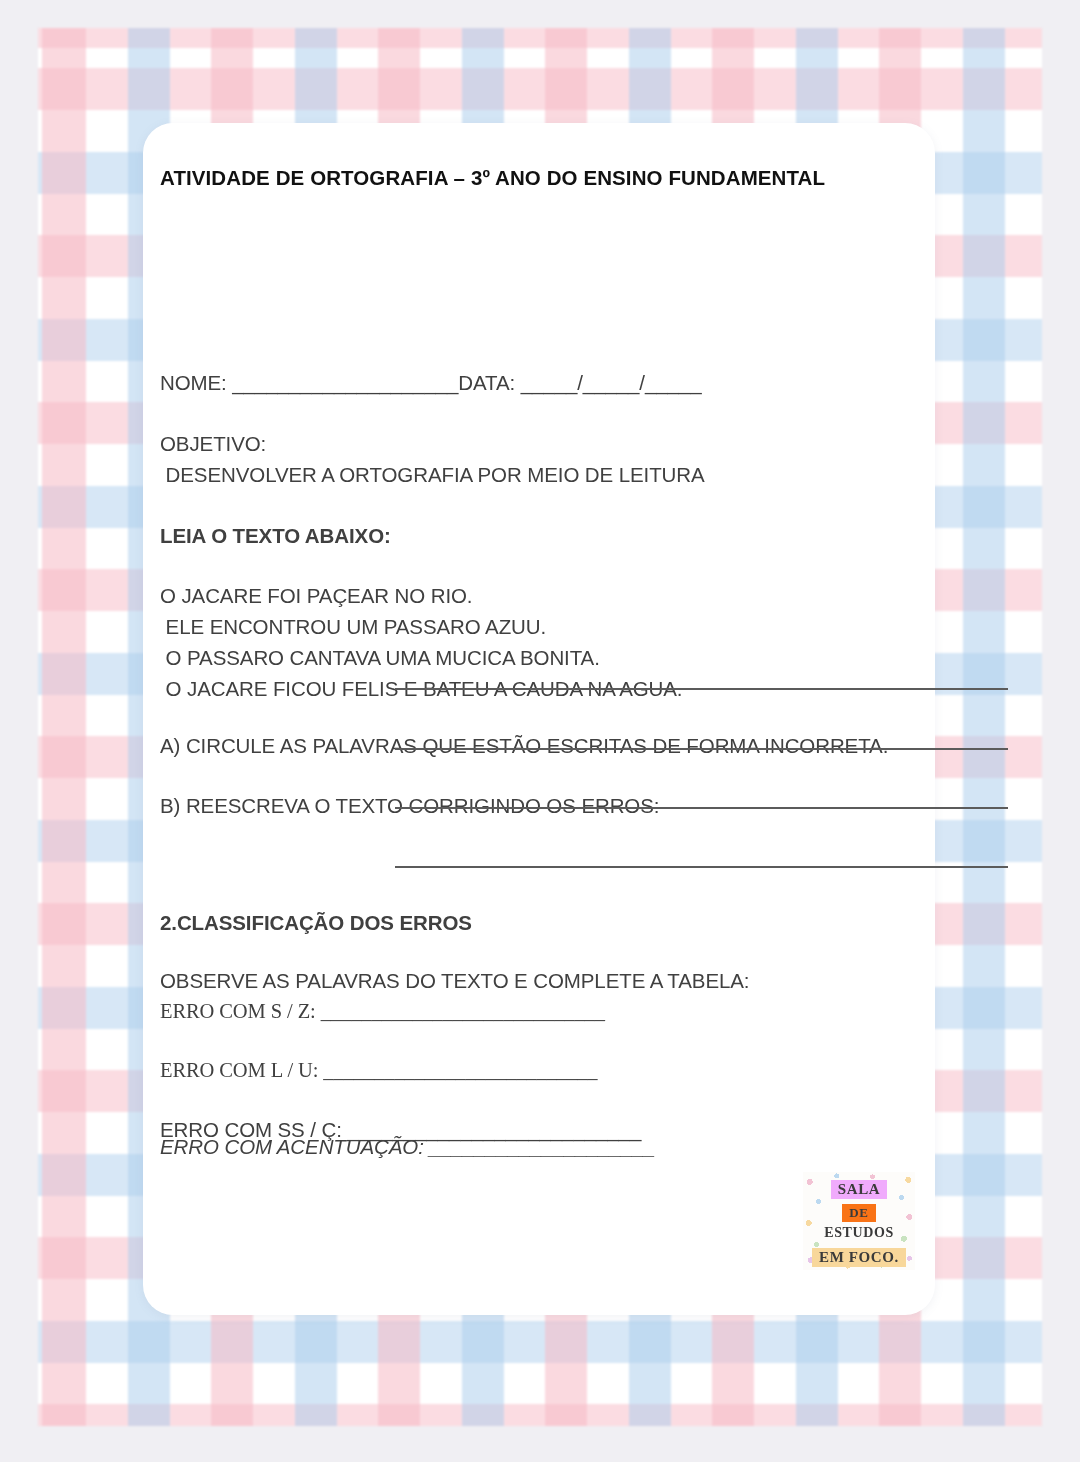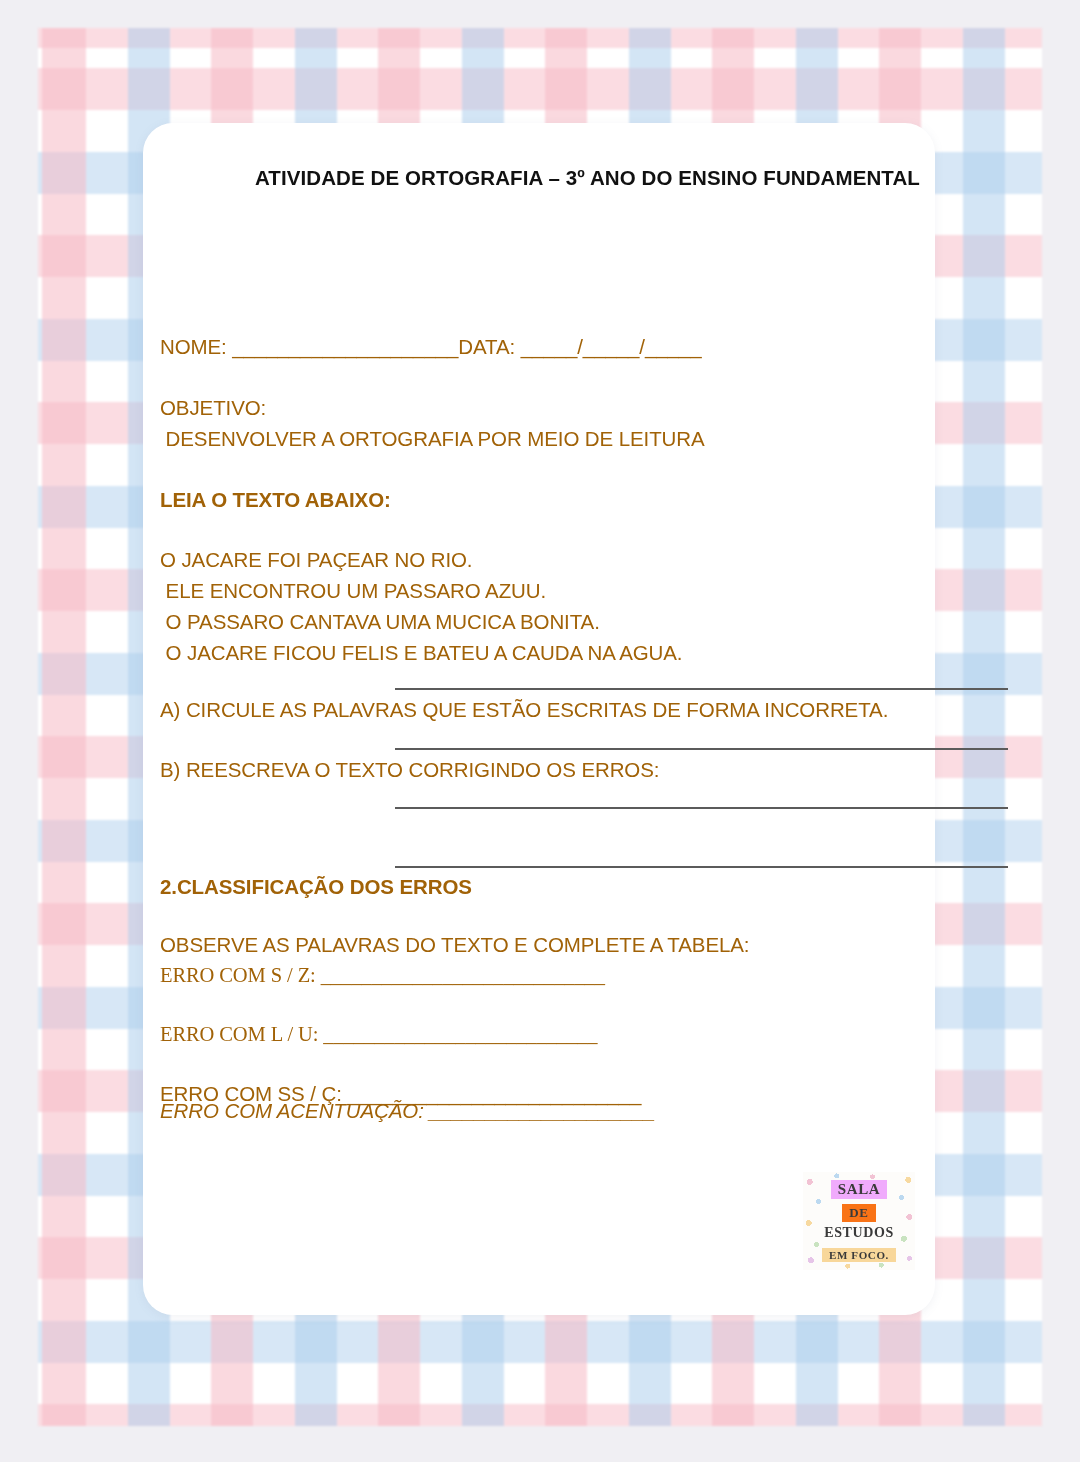--- a/index.html
+++ b/index.html
@@ -82,34 +82,35 @@
     width: 760px;
     height: 100%;
   }
 
   
   .title {
     position: absolute;
     left: 0;
     top: 43px;
     width: 760px;
-    text-align: right;
+    text-align: left;
     font-size: 20.5px;
     font-weight: bold;
     color: #111111;
     letter-spacing: 0.1px;
   }
 
   .line {
     position: absolute;
     left: 0;
     font-size: 20.5px;
-    color: #a16207;
+    color: #404040;
     white-space: pre;
     letter-spacing: -0.1px;
+    margin-top: 36px;
   }
   .line.bold { font-weight: bold; }
 
   
   .rule {
     position: absolute;
     left: 235px;
     width: 613px;
     height: 0;
     border-bottom: 2px solid #5b5b5b;
@@ -205,20 +206,20 @@
 
       <div class="logo">
         <div class="logo-confetti"></div>
         <div class="logo-line" style="top:8px; font-size:15px;">
           <span class="logo-hl hl-pink">SALA</span>
         </div>
         <div class="logo-line" style="top:32px; font-size:13px;">
           <span class="logo-hl hl-blue">DE</span>
         </div>
         <div class="logo-line" style="top:53px; font-size:14px;">ESTUDOS</div>
-        <div class="logo-line" style="top:76px; font-size:11px;">
+        <div class="logo-line" style="top:76px; font-size:15px;">
           <span class="logo-hl hl-yellow">EM FOCO.</span>
         </div>
       </div>
 
     </div>
   </div>
 </div>
 
 </body></html>

